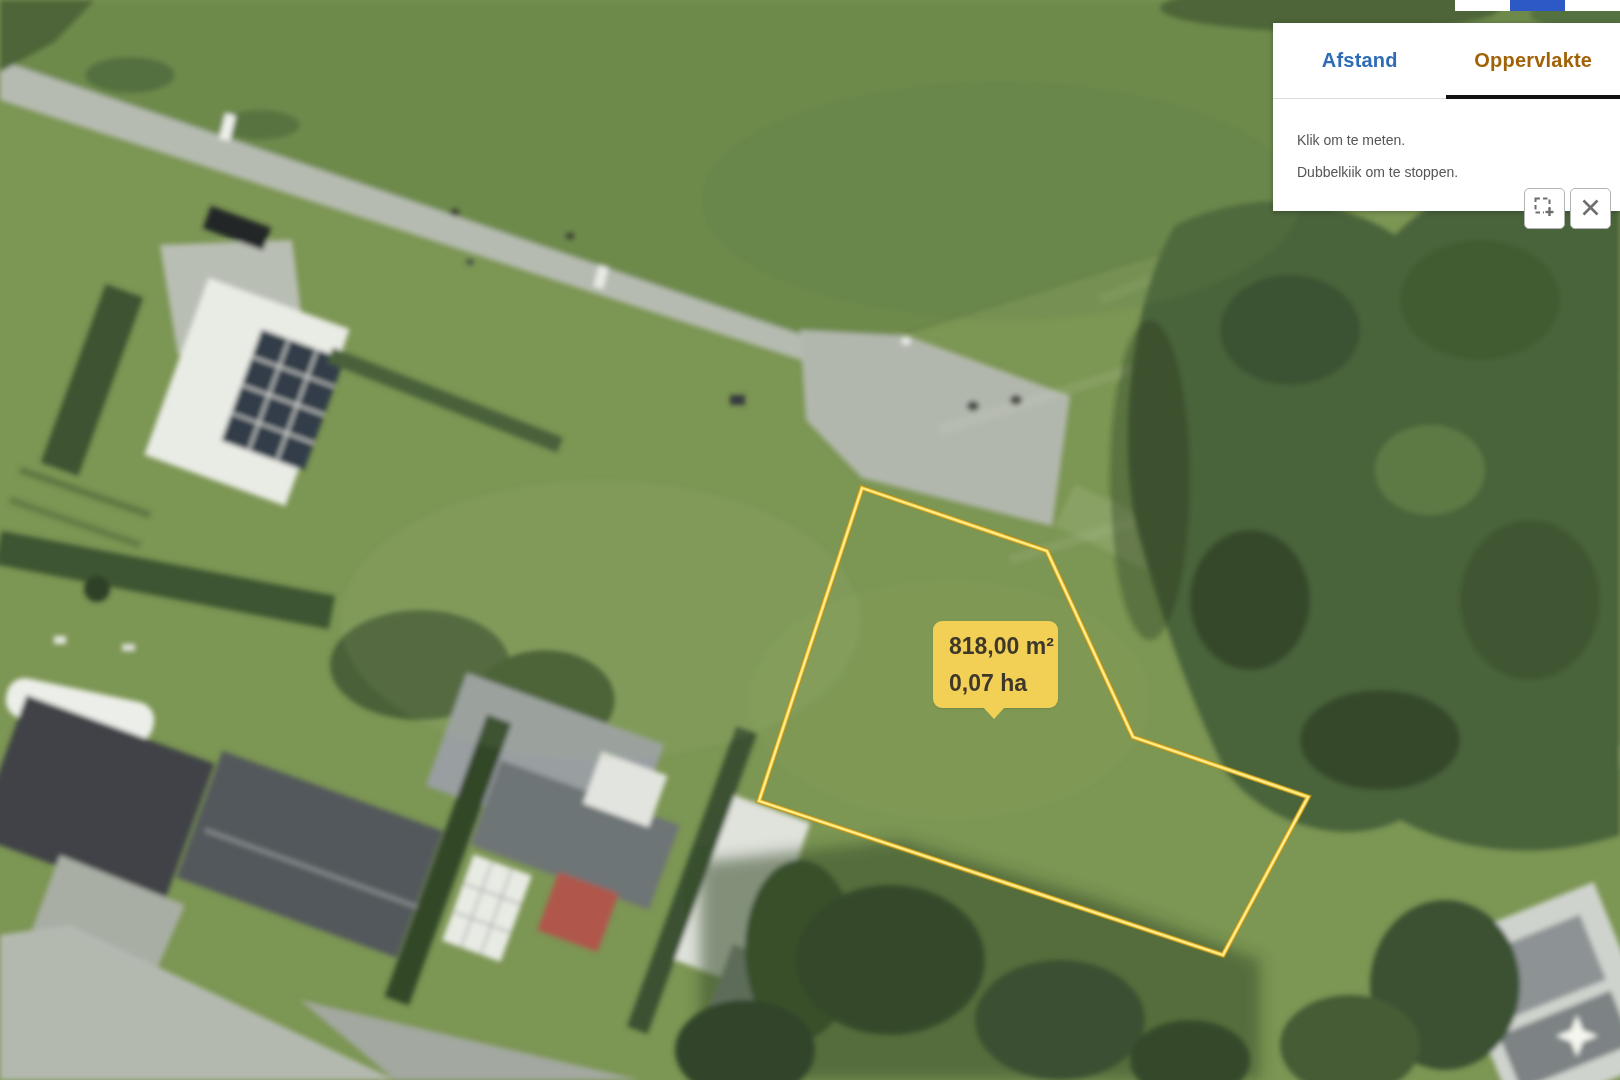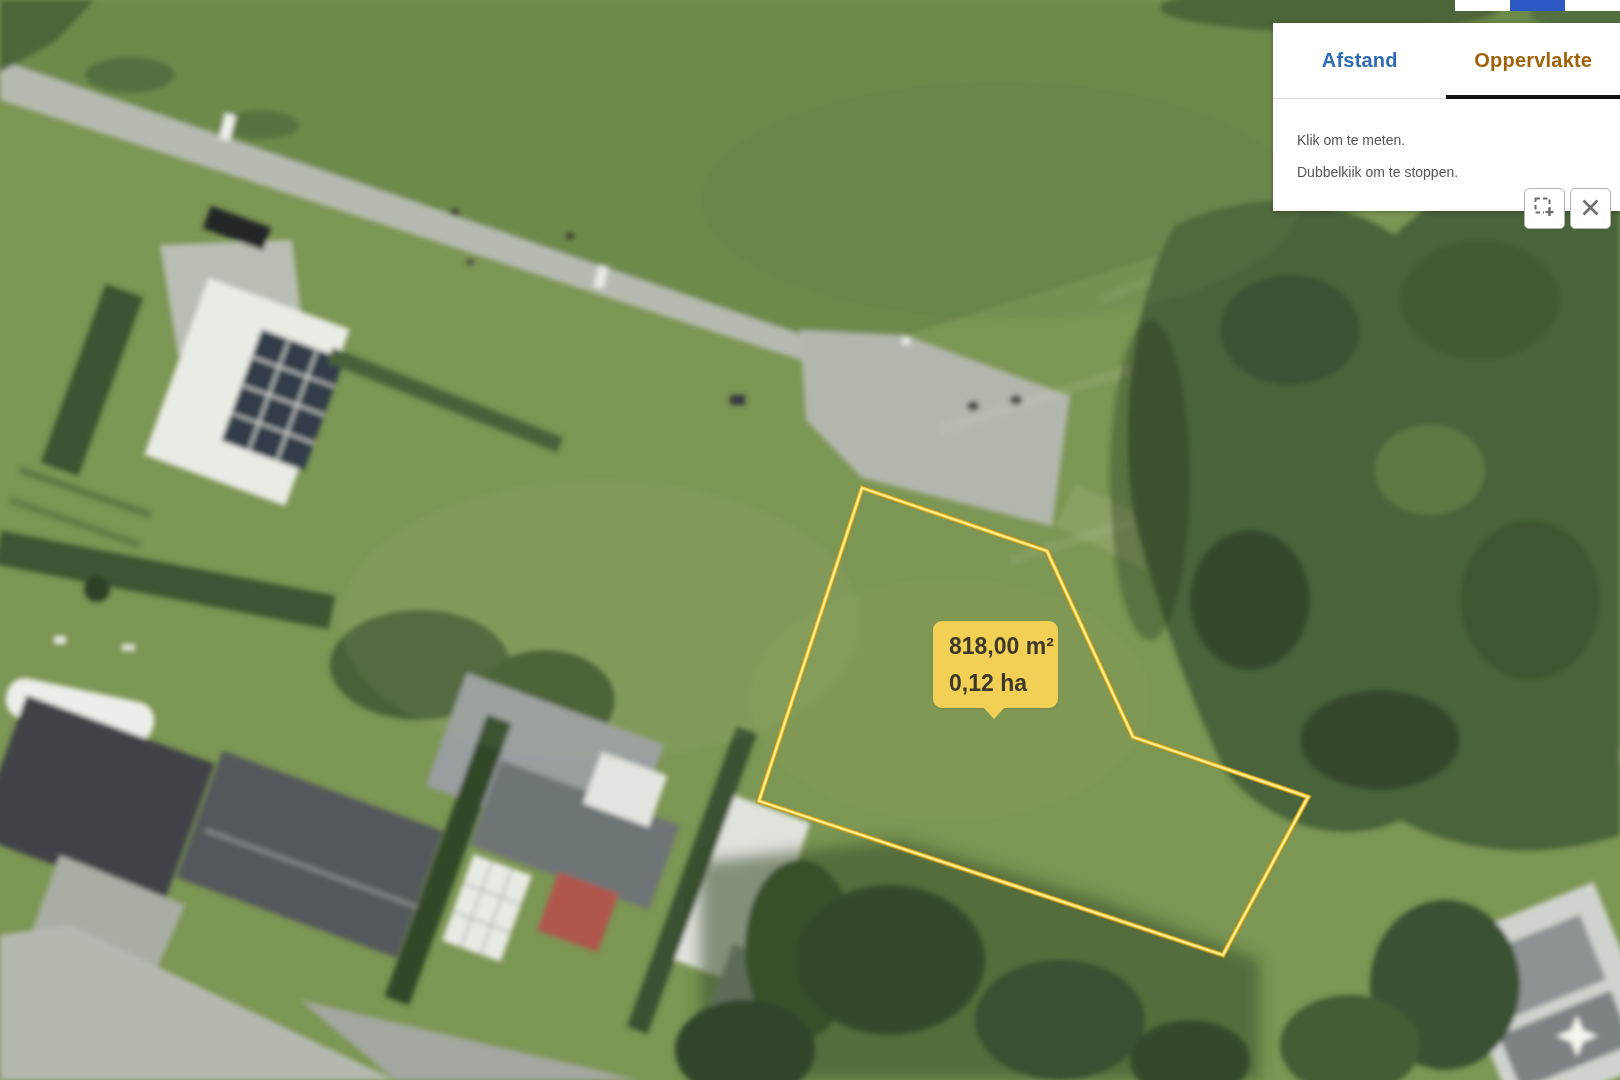--- a/index.html
+++ b/index.html
@@ -166,21 +166,21 @@
 
     <g>
       <polygon points="862,488 1047,551 1133,737 1308,797 1223,955 759,801" fill="none" stroke="#b98f1c" stroke-width="5.5" opacity="0.9" stroke-linejoin="miter"></polygon>
       <polygon points="862,488 1047,551 1133,737 1308,797 1223,955 759,801" fill="none" stroke="#f6d44a" stroke-width="3.4" stroke-linejoin="miter"></polygon>
       <polygon points="862,488 1047,551 1133,737 1308,797 1223,955 759,801" fill="none" stroke="#fff3a8" stroke-width="1.3" stroke-linejoin="miter"></polygon>
     </g>
   </svg>
 
   <div class="area-label">
     <div>818,00 m²</div>
-    <div>0,12 ha</div>
+    <div>0,07 ha</div>
   </div>
 
   <div class="top-strip">
     <div class="blue"></div>
   </div>
 
   <div class="panel">
     <div class="tabs">
       <div class="tab inactive">Afstand</div>
       <div class="tab active">Oppervlakte</div>

